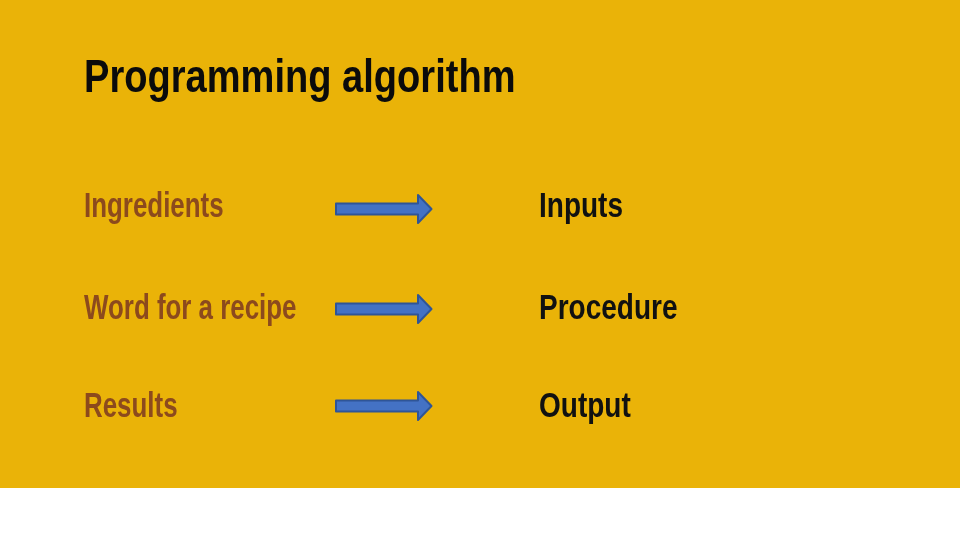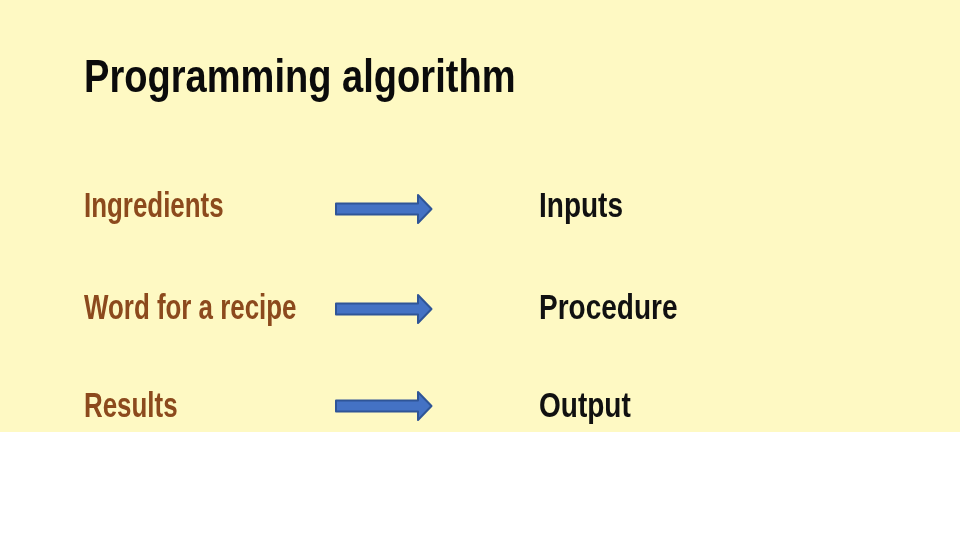--- a/index.html
+++ b/index.html
@@ -3,22 +3,22 @@
 <meta charset="utf-8">
 <style>
   html, body {
     margin: 0;
     padding: 0;
     background: #ffffff;
   }
   .slide {
     position: relative;
     width: 960px;
-    height: 432px;
-    background: #fef9c3;
+    height: 488px;
+    background: #eab308;
     overflow: hidden;
     font-family: "Liberation Sans", sans-serif;
   }
   .slide-title {
     position: absolute;
     left: 84px;
     top: 48px;
     height: 56px;
     line-height: 56px;
     font-size: 47px;

